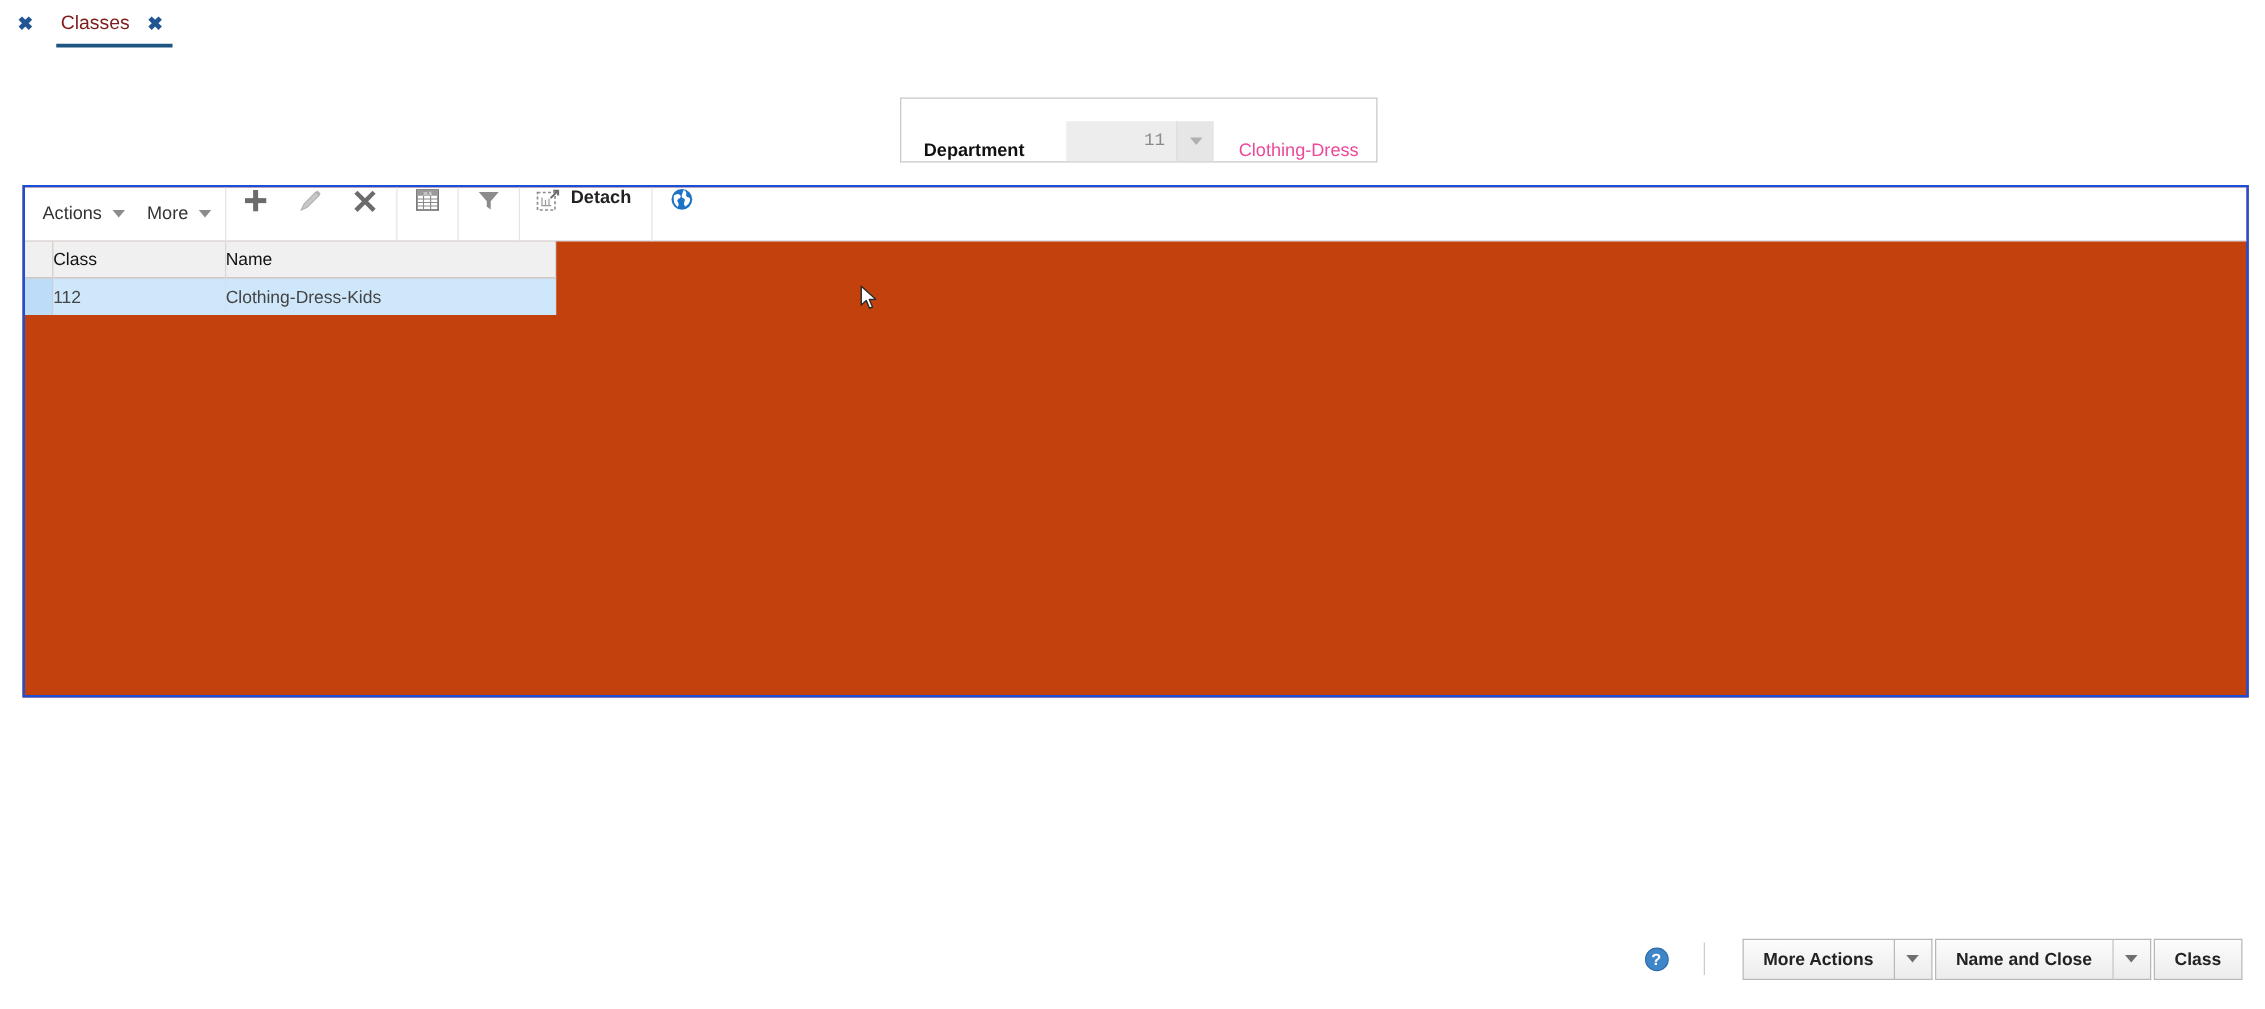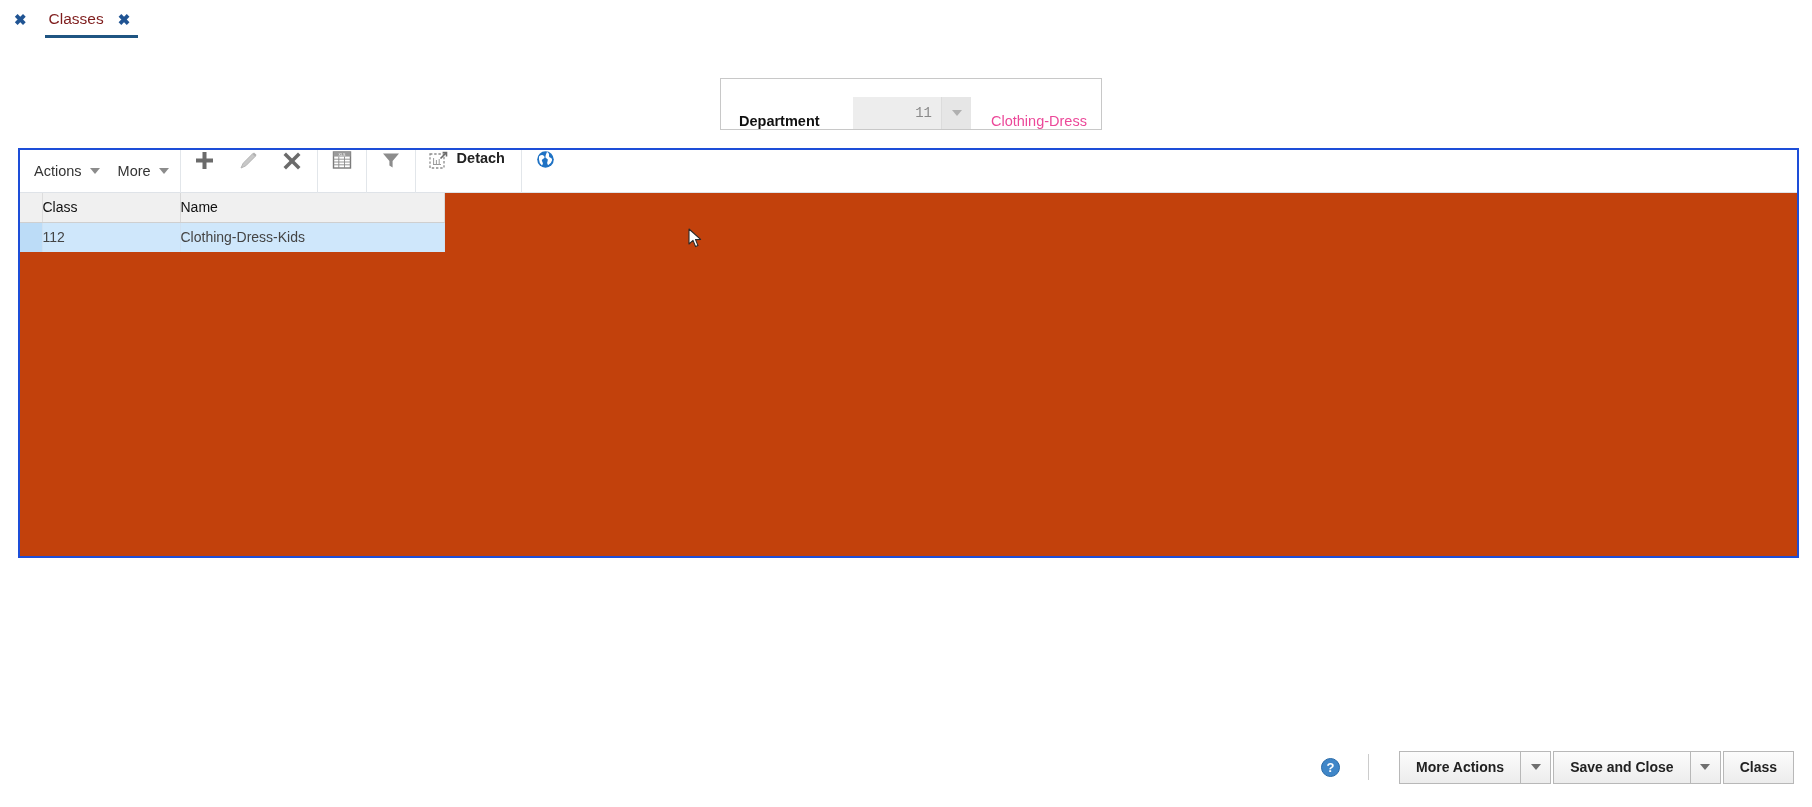--- a/index.html
+++ b/index.html
@@ -426,21 +426,21 @@
   <div class="bar-sep"></div>
 
   <div class="btn-group">
     <div class="btn">More Actions</div>
     <div class="btn-split">
       <span class="caret-btn"></span>
     </div>
   </div>
 
   <div class="btn-group">
-    <div class="btn">Save and Close</div>
+    <div class="btn">Name and Close</div>
     <div class="btn-split">
       <span class="caret-btn"></span>
     </div>
   </div>
 
   <div class="btn-group">
     <div class="btn">Class</div>
   </div>
 
 </div>

